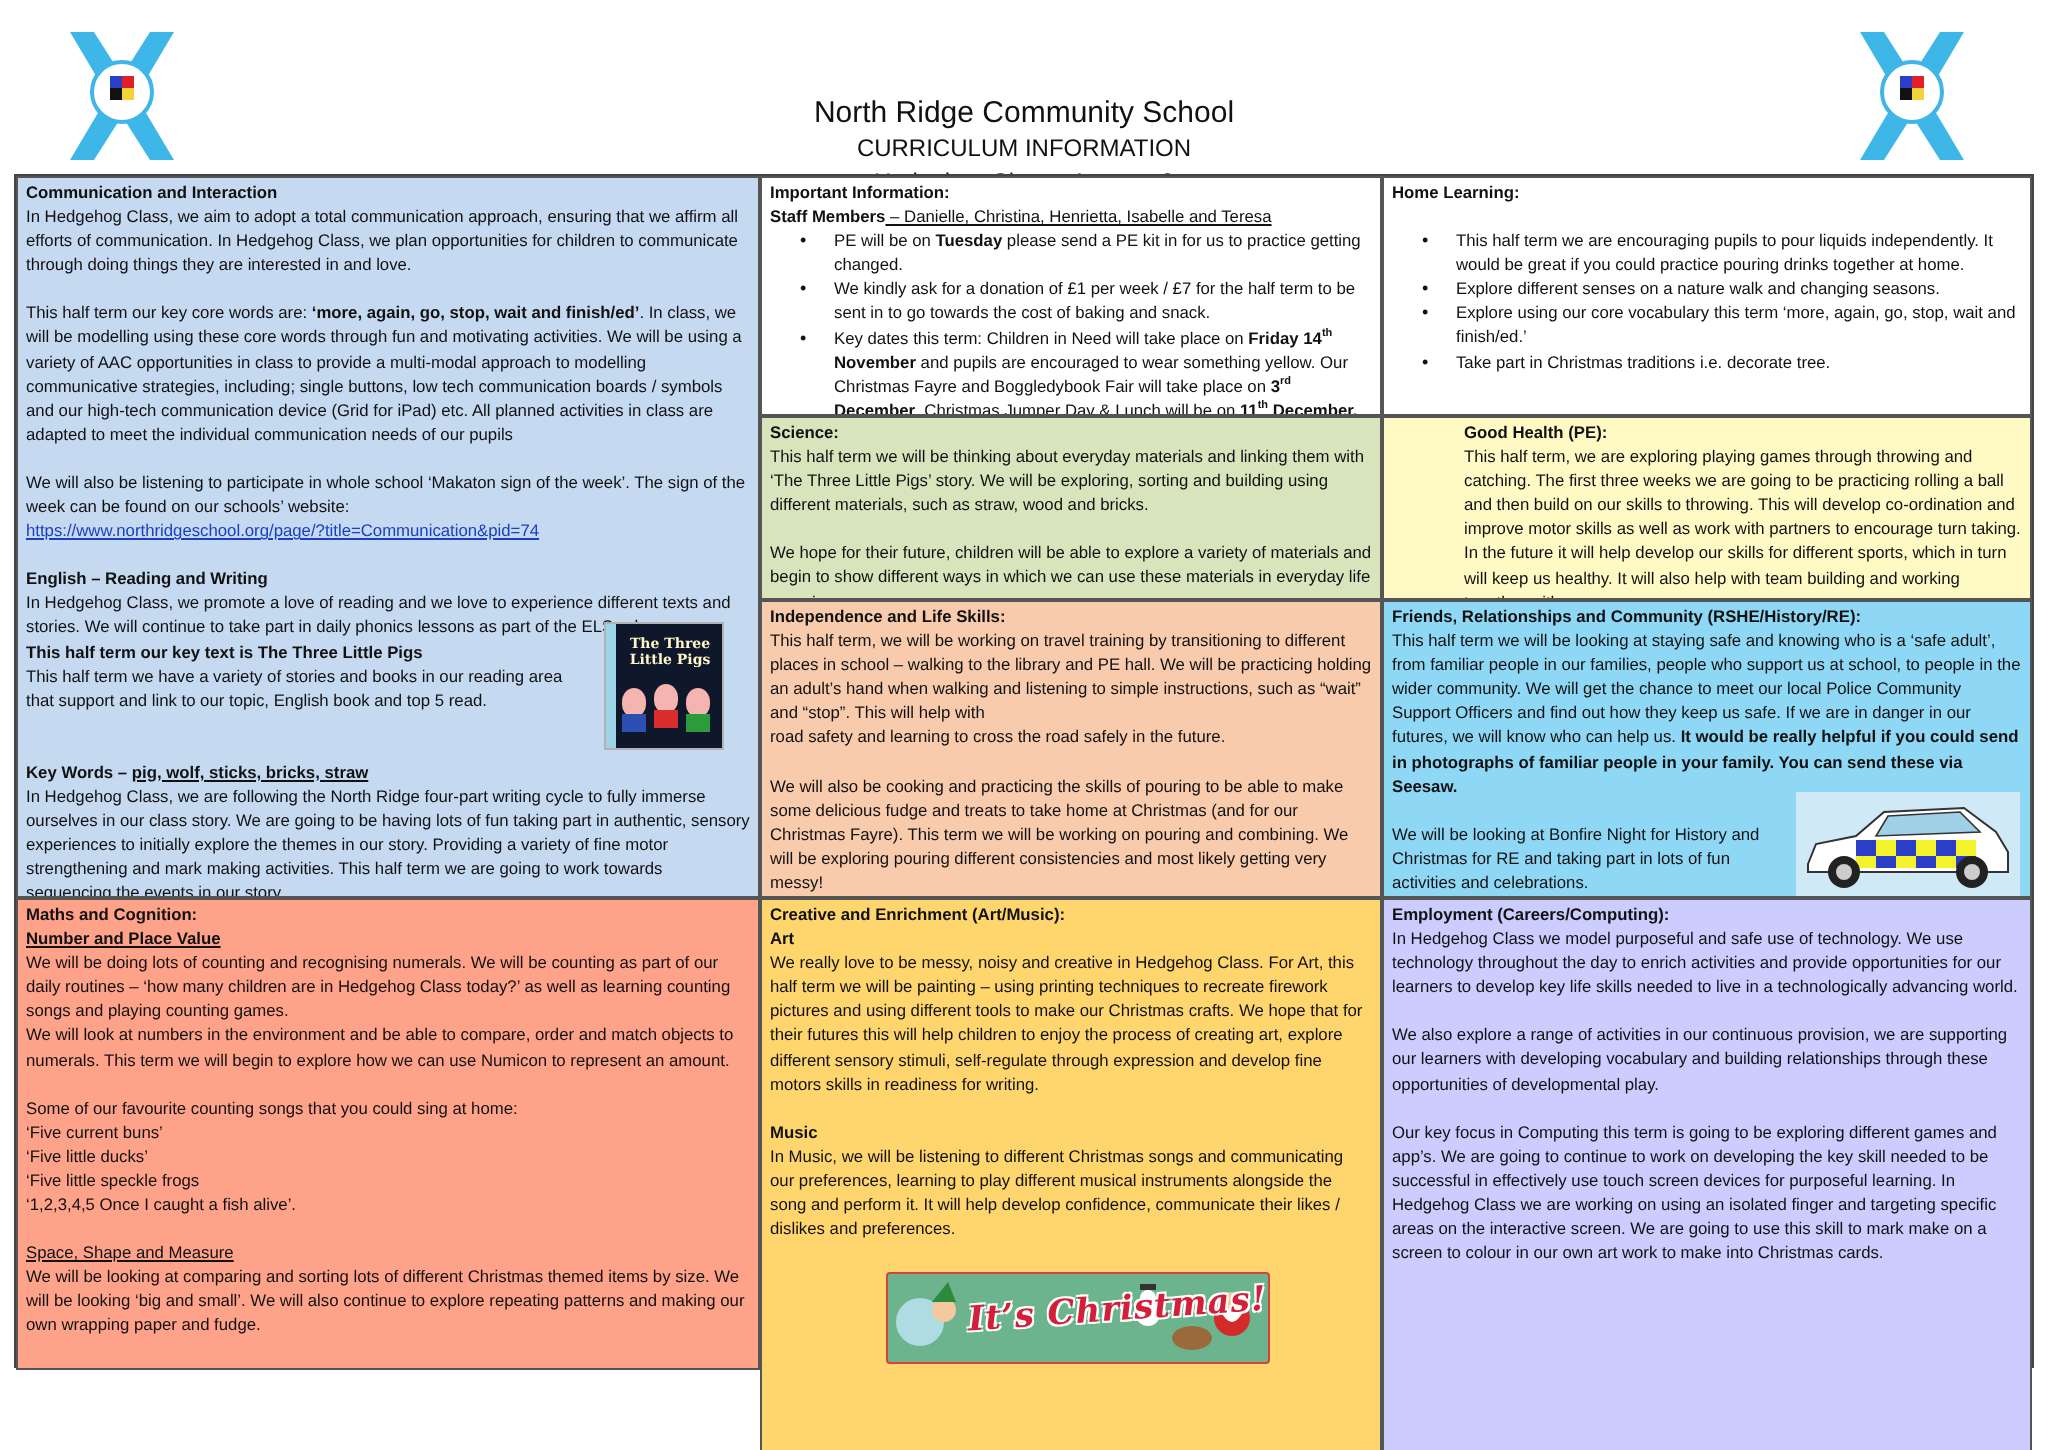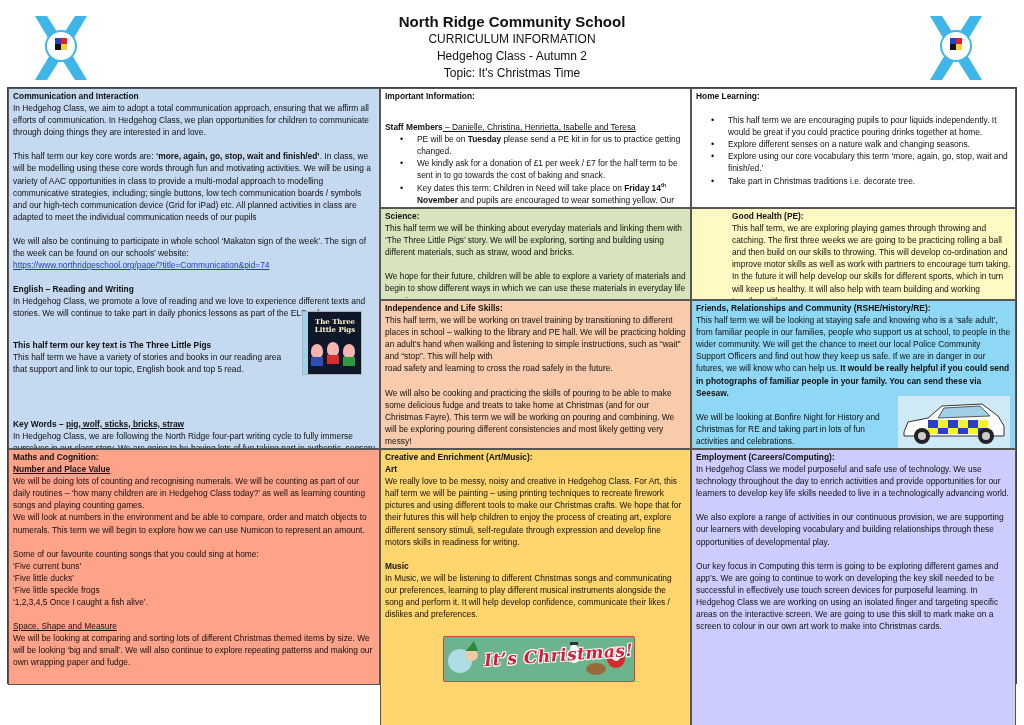--- a/index.html
+++ b/index.html
@@ -1,31 +1,31 @@
 <!DOCTYPE html>
 <html><head>
 <meta charset="utf-8">
 <style>
   * { box-sizing: border-box; margin: 0; padding: 0; }
   html, body { width: 1024px; height: 725px; background: #ffffff; overflow: hidden; }
   body { font-family: "Liberation Sans", sans-serif; color: #111; position: relative; }
   .header { position: absolute; left: 0; top: 0; width: 1024px; height: 86px; }
   .header-center { position: absolute; left: 312px; width: 400px; top: 12px; text-align: center; }
-  .school-name { font-size: 15px; font-weight: bold; line-height: 19px; }
+  .school-name { font-size: 15px; font-weight: normal; line-height: 19px; margin-top: 35px; }
   .subline { font-size: 12px; line-height: 17px; }
   .logo { position: absolute; top: 16px; width: 60px; height: 64px; }
   .logo.left { left: 31px; }
   .logo.right { left: 926px; }
 
   .grid { position: absolute; left: 7px; top: 87px; width: 1010px; height: 597px; border: 1px solid #444; }
   .cell { position: absolute; border: 1px solid #555; padding: 1px 4px; font-size: 8.4px; line-height: 12.1px; overflow: hidden; }
   .cell p { margin: 0; }
   .cell .h { font-weight: bold; }
   .cell .u { text-decoration: underline; }
-  .cell .bold { font-weight: bold; margin-top: 19px; }
+  .cell .bold { font-weight: bold; }
   .gap { height: 12px; }
   .link { color: #1a3fbf; text-decoration: underline; }
   ul.bullets { list-style: none; padding-left: 23px; }
   ul.bullets li { position: relative; padding-left: 9px; margin: 0; }
   ul.bullets li::before { content: "\2022"; position: absolute; left: -8px; top: 0; font-size: 9px; }
   sup { font-size: 5.5px; line-height: 0; }
 
   .c-comm { left: 0; top: 0; width: 372px; height: 361px; background: #c5d9f1; }
   .c-info { left: 372px; top: 0; width: 311px; height: 120px; background: #ffffff; }
   .c-home { left: 683px; top: 0; width: 325px; height: 120px; background: #ffffff; }
@@ -73,21 +73,21 @@
 </div>
 
 <div class="grid">
 
   <div class="cell c-comm">
     <p class="h">Communication and Interaction</p>
     <p>In Hedgehog Class, we aim to adopt a total communication approach, ensuring that we affirm all efforts of communication. In Hedgehog Class, we plan opportunities for children to communicate through doing things they are interested in and love.</p>
     <div class="gap"></div>
     <p><span>This half term our key core words are: </span><span class="bold">‘more, again, go, stop, wait and finish/ed’</span><span>. In class, we will be modelling using these core words through fun and motivating activities. We will be using a variety of AAC opportunities in class to provide a multi-modal approach to modelling communicative strategies, including; single buttons, low tech communication boards / symbols and our high-tech communication device (Grid for iPad) etc. All planned activities in class are adapted to meet the individual communication needs of our pupils</span></p>
     <div class="gap"></div>
-    <p>We will also be continuing to participate in whole school ‘Makaton sign of the week’. The sign of the week can be found on our schools’ website:</p>
+    <p>We will also be listening to participate in whole school ‘Makaton sign of the week’. The sign of the week can be found on our schools’ website:</p>
     <p><a class="link">https://www.northridgeschool.org/page/?title=Communication&amp;pid=74</a></p>
     <div class="gap"></div>
     <p class="h">English – Reading and Writing</p>
     <p>In Hedgehog Class, we promote a love of reading and we love to experience different texts and stories. We will continue to take part in daily phonics lessons as part of the ELS scheme.</p>
     <p class="bold">This half term our key text is The Three Little Pigs</p>
     <p style="width:280px">This half term we have a variety of stories and books in our reading area that support and link to our topic, English book and top 5 read.</p>
     <div class="gap"></div>
       <div class="gap"></div>
     <p class="bold"><span>Key Words – </span><span class="u">pig, wolf, sticks, bricks, straw</span></p>
     <p>In Hedgehog Class, we are following the North Ridge four-part writing cycle to fully immerse ourselves in our class story. We are going to be having lots of fun taking part in authentic, sensory experiences to initially explore the themes in our story. Providing a variety of fine motor strengthening and mark making activities. This half term we are going to work towards sequencing the events in our story.</p>

